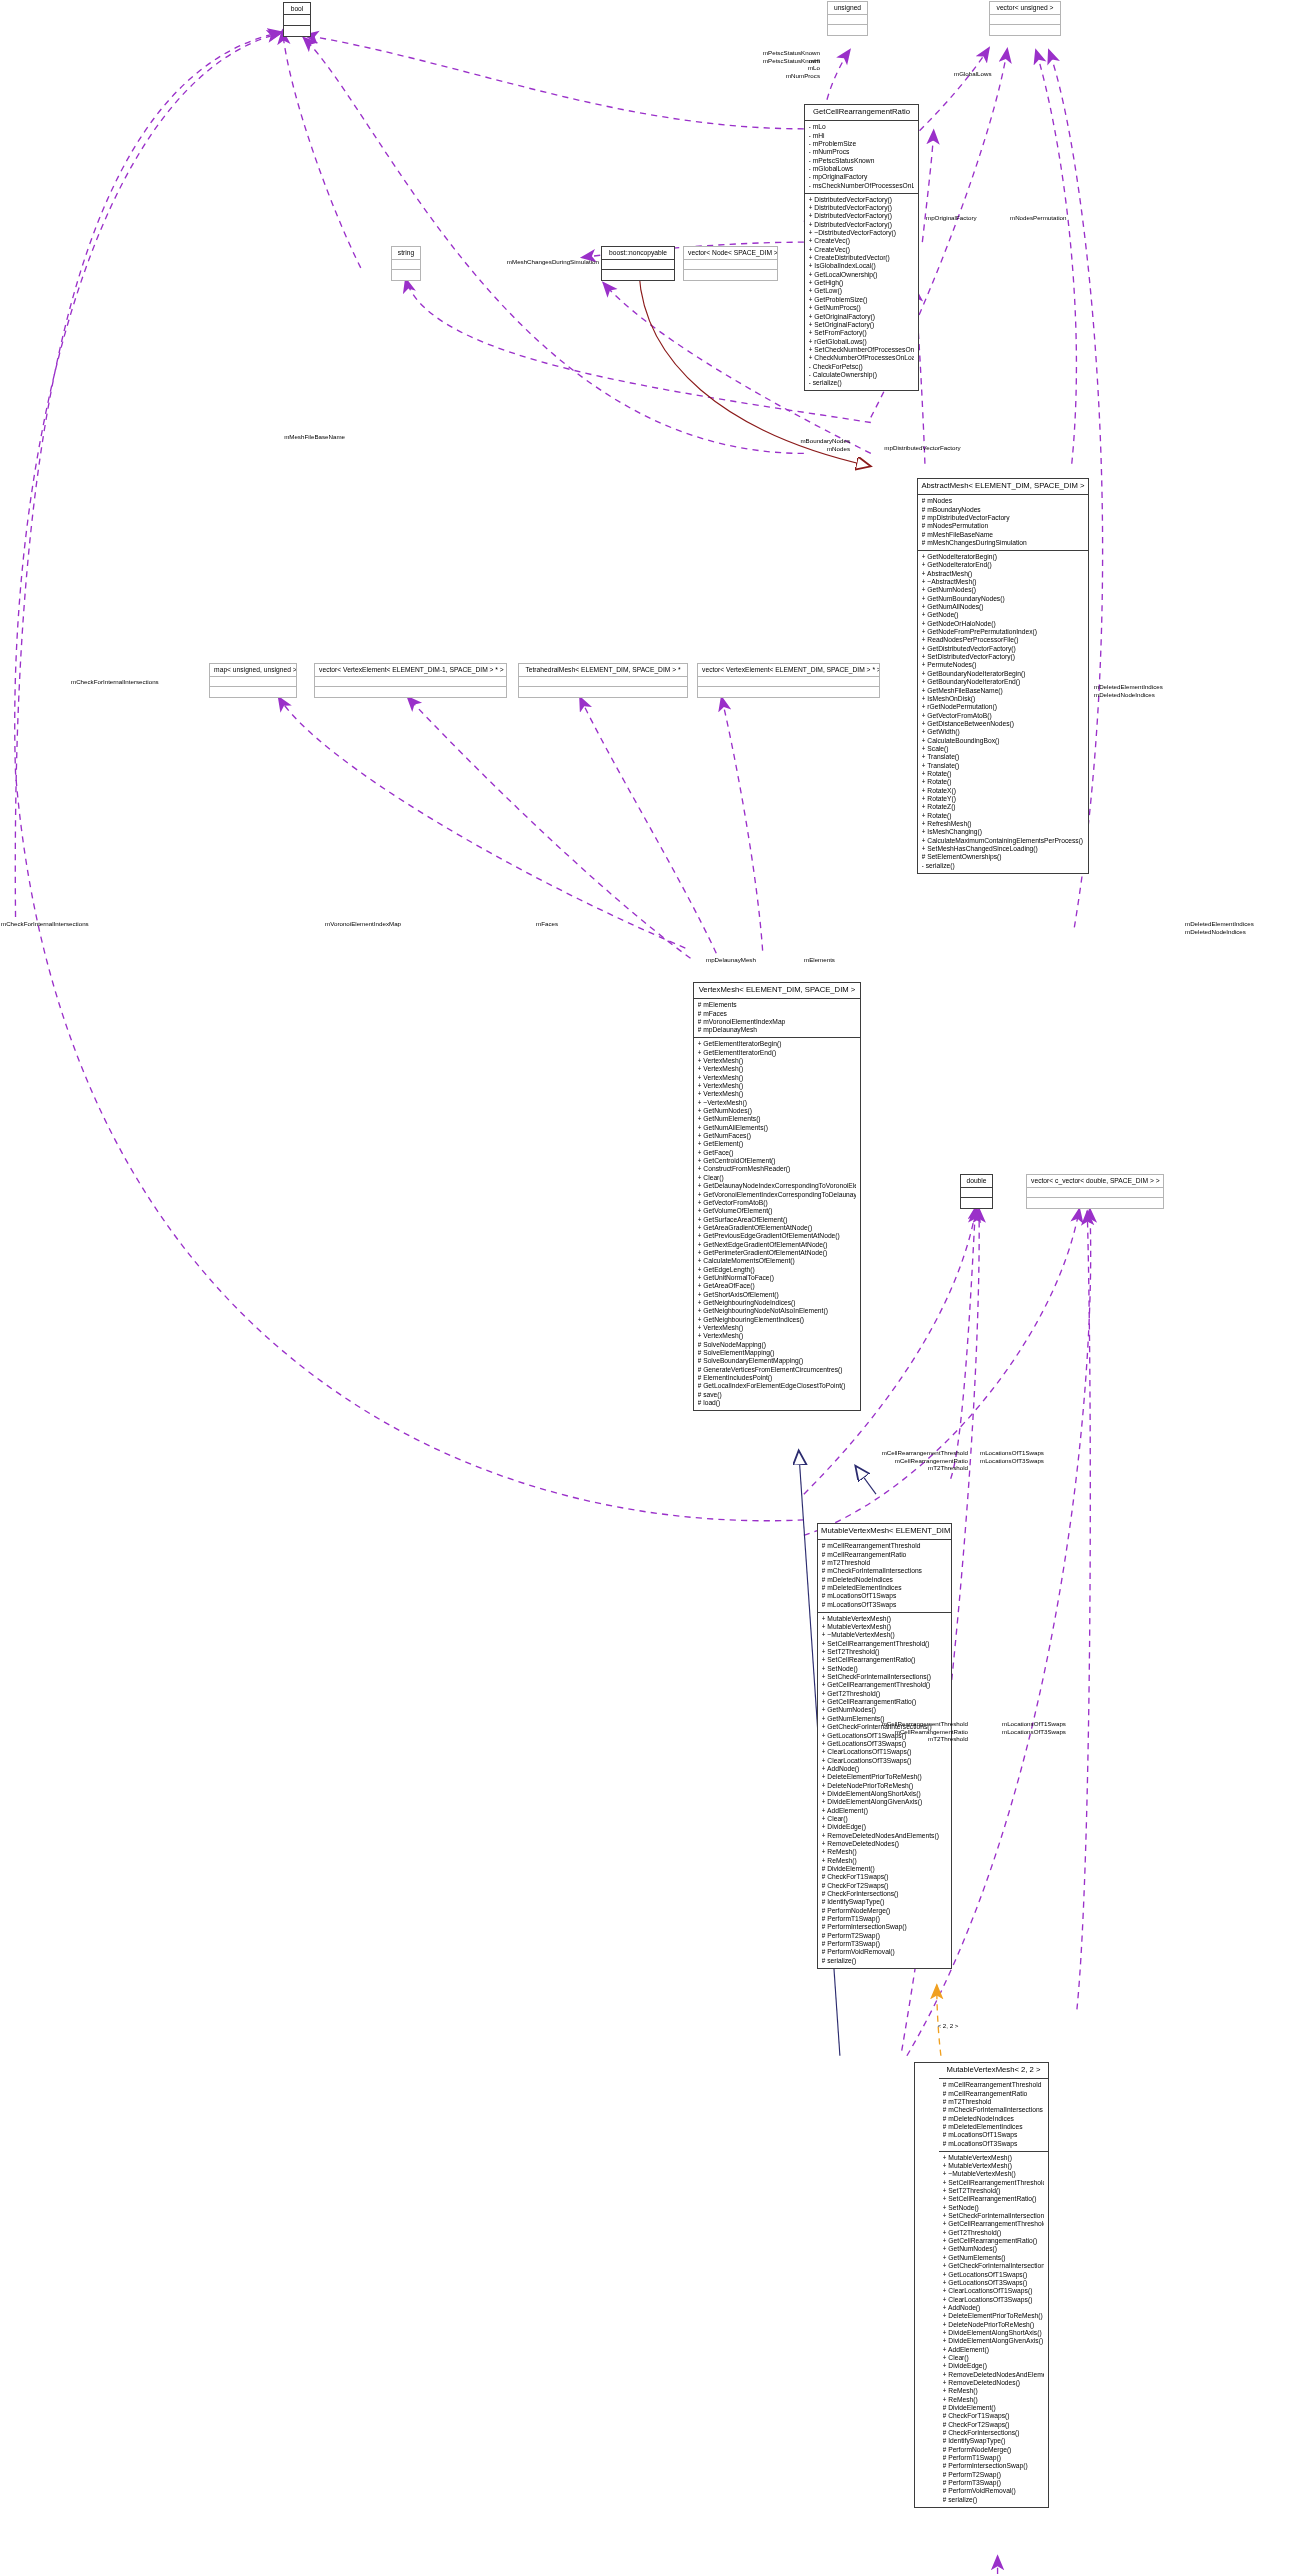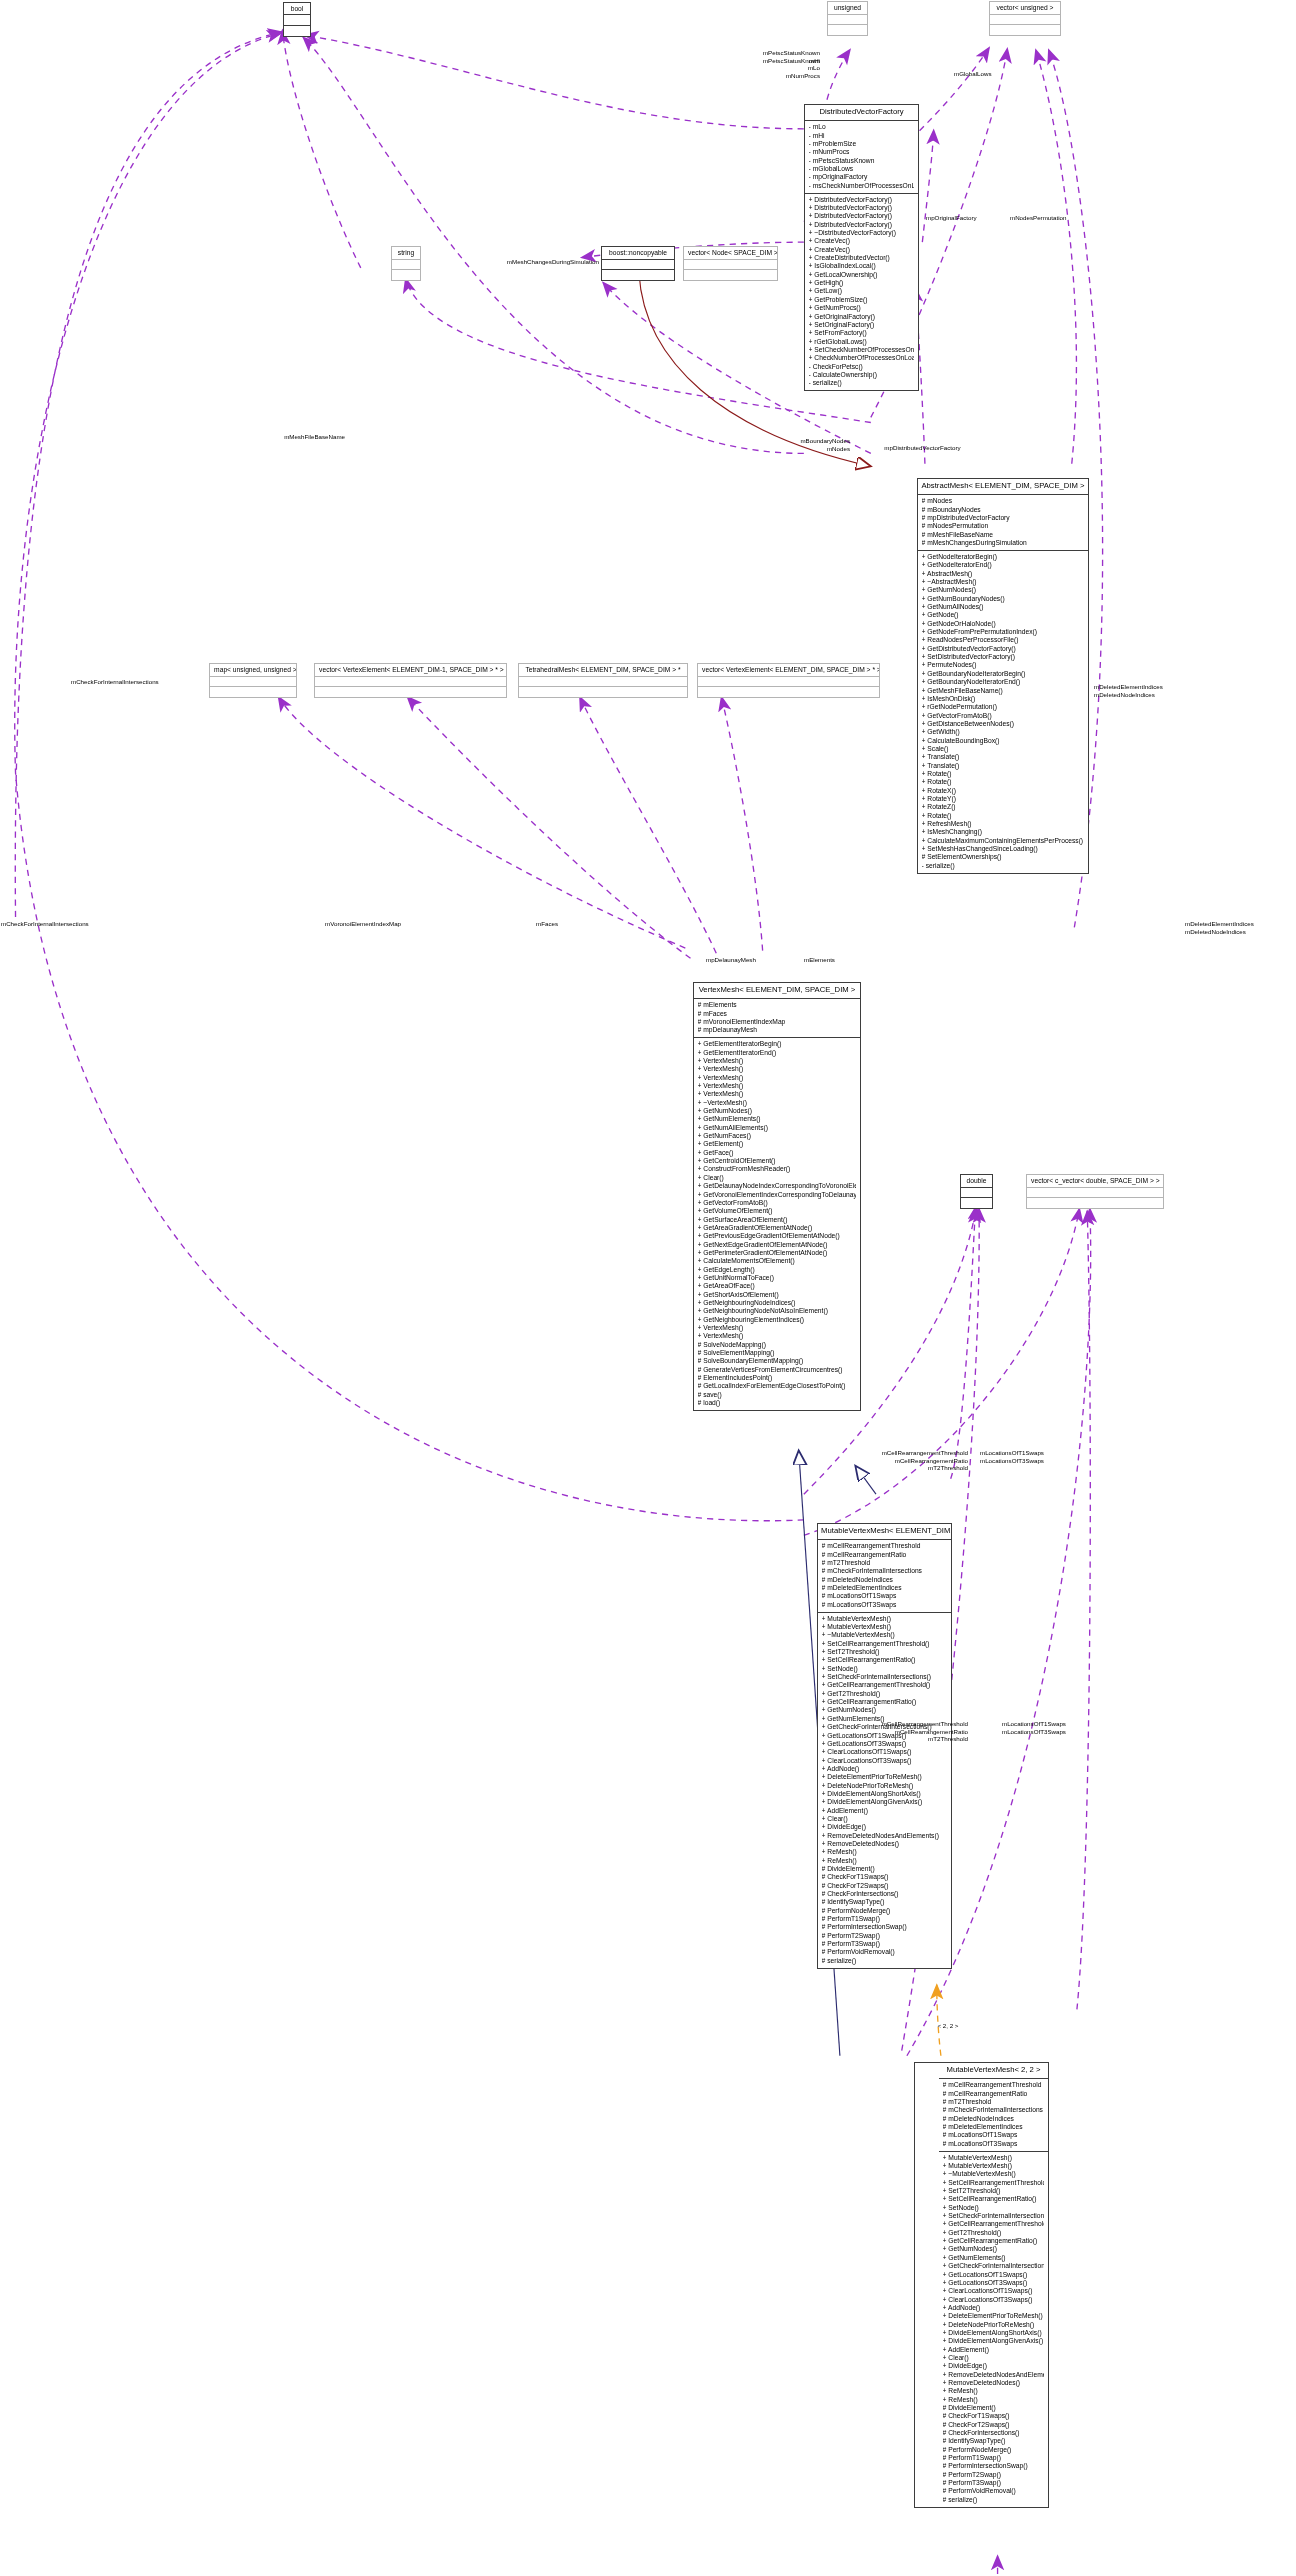--- a/index.html
+++ b/index.html
@@ -182,21 +182,21 @@
     <div class="r last"></div>
   </div>
 
   <div class="cls stub" style="left:1026px;top:1174px;width:138px;">
     <div class="title">vector&lt; c_vector&lt; double, SPACE_DIM &gt; &gt;</div>
     <div class="r"></div>
     <div class="r last"></div>
   </div>
 
   <div class="cls big" style="left:804px;top:104px;width:115px;">
-    <div class="title">DistributedVectorFactory</div>
+    <div class="title">GetCellRearrangementRatio</div>
     <div class="cmp attrs">
         <div>- mLo</div>
         <div>- mHi</div>
         <div>- mProblemSize</div>
         <div>- mNumProcs</div>
         <div>- mPetscStatusKnown</div>
         <div>- mGlobalLows</div>
         <div>- mpOriginalFactory</div>
         <div>- msCheckNumberOfProcessesOnLoad</div>
       </div>

